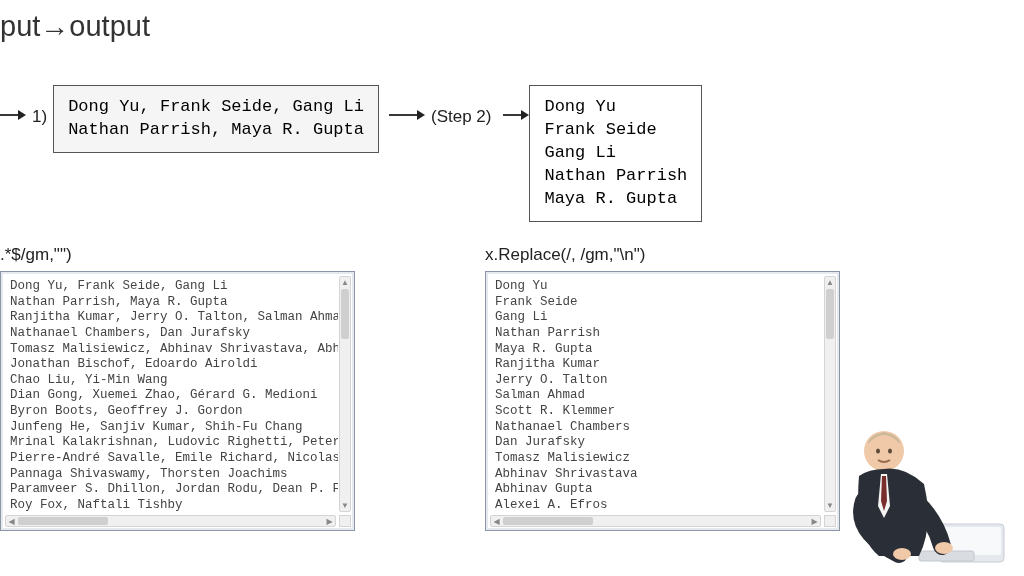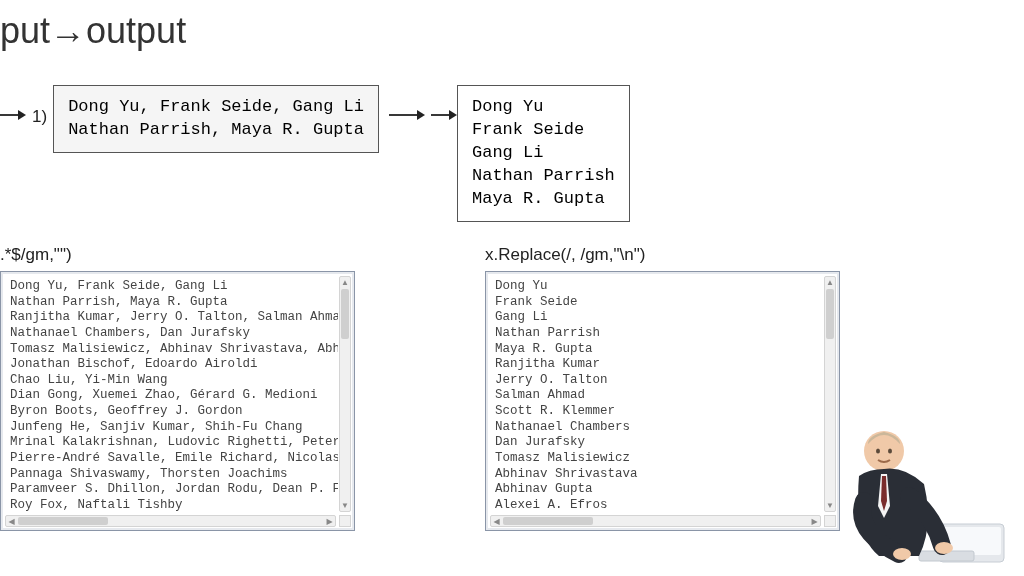--- a/index.html
+++ b/index.html
@@ -7,21 +7,21 @@
     margin: 0; padding: 0;
     width: 1024px; height: 576px;
     font-family: "Segoe UI", Arial, sans-serif;
     background: #fff;
     overflow: hidden;
     position: relative;
   }
   .title {
     position: absolute;
     left: 0; top: 10px;
-    font-size: 36px;
+    font-size: 29px;
     color: #333;
   }
   .diagram {
     position: absolute;
     left: 0; top: 85px;
     display: flex;
     align-items: flex-start;
   }
   .step-lbl {
     font-size: 17px;
@@ -144,20 +144,21 @@
   </span>
   <span class="step-lbl">1)</span>
   <div class="box"><span>Dong Yu, Frank Seide, Gang Li</span>
 <span>Nathan Parrish, Maya R. Gupta</span></div>
   <span class="arrow" style="margin-left:10px">
     <svg width="36" height="16" viewBox="0 0 36 16">
         <line x1="0" y1="8" x2="28" y2="8" stroke="#222" stroke-width="1.8"></line>
         <polygon points="28,3 36,8 28,13" fill="#222"></polygon>
       </svg>
   </span>
+  <span class="step-lbl">(Step 2)</span>
   <span class="arrow" style="margin-left:6px">
     <svg width="26" height="16" viewBox="0 0 26 16">
         <line x1="0" y1="8" x2="18" y2="8" stroke="#222" stroke-width="1.8"></line>
         <polygon points="18,3 26,8 18,13" fill="#222"></polygon>
       </svg>
   </span>
   <div class="box output">Dong Yu
 Frank Seide
 Gang Li
 Nathan Parrish

